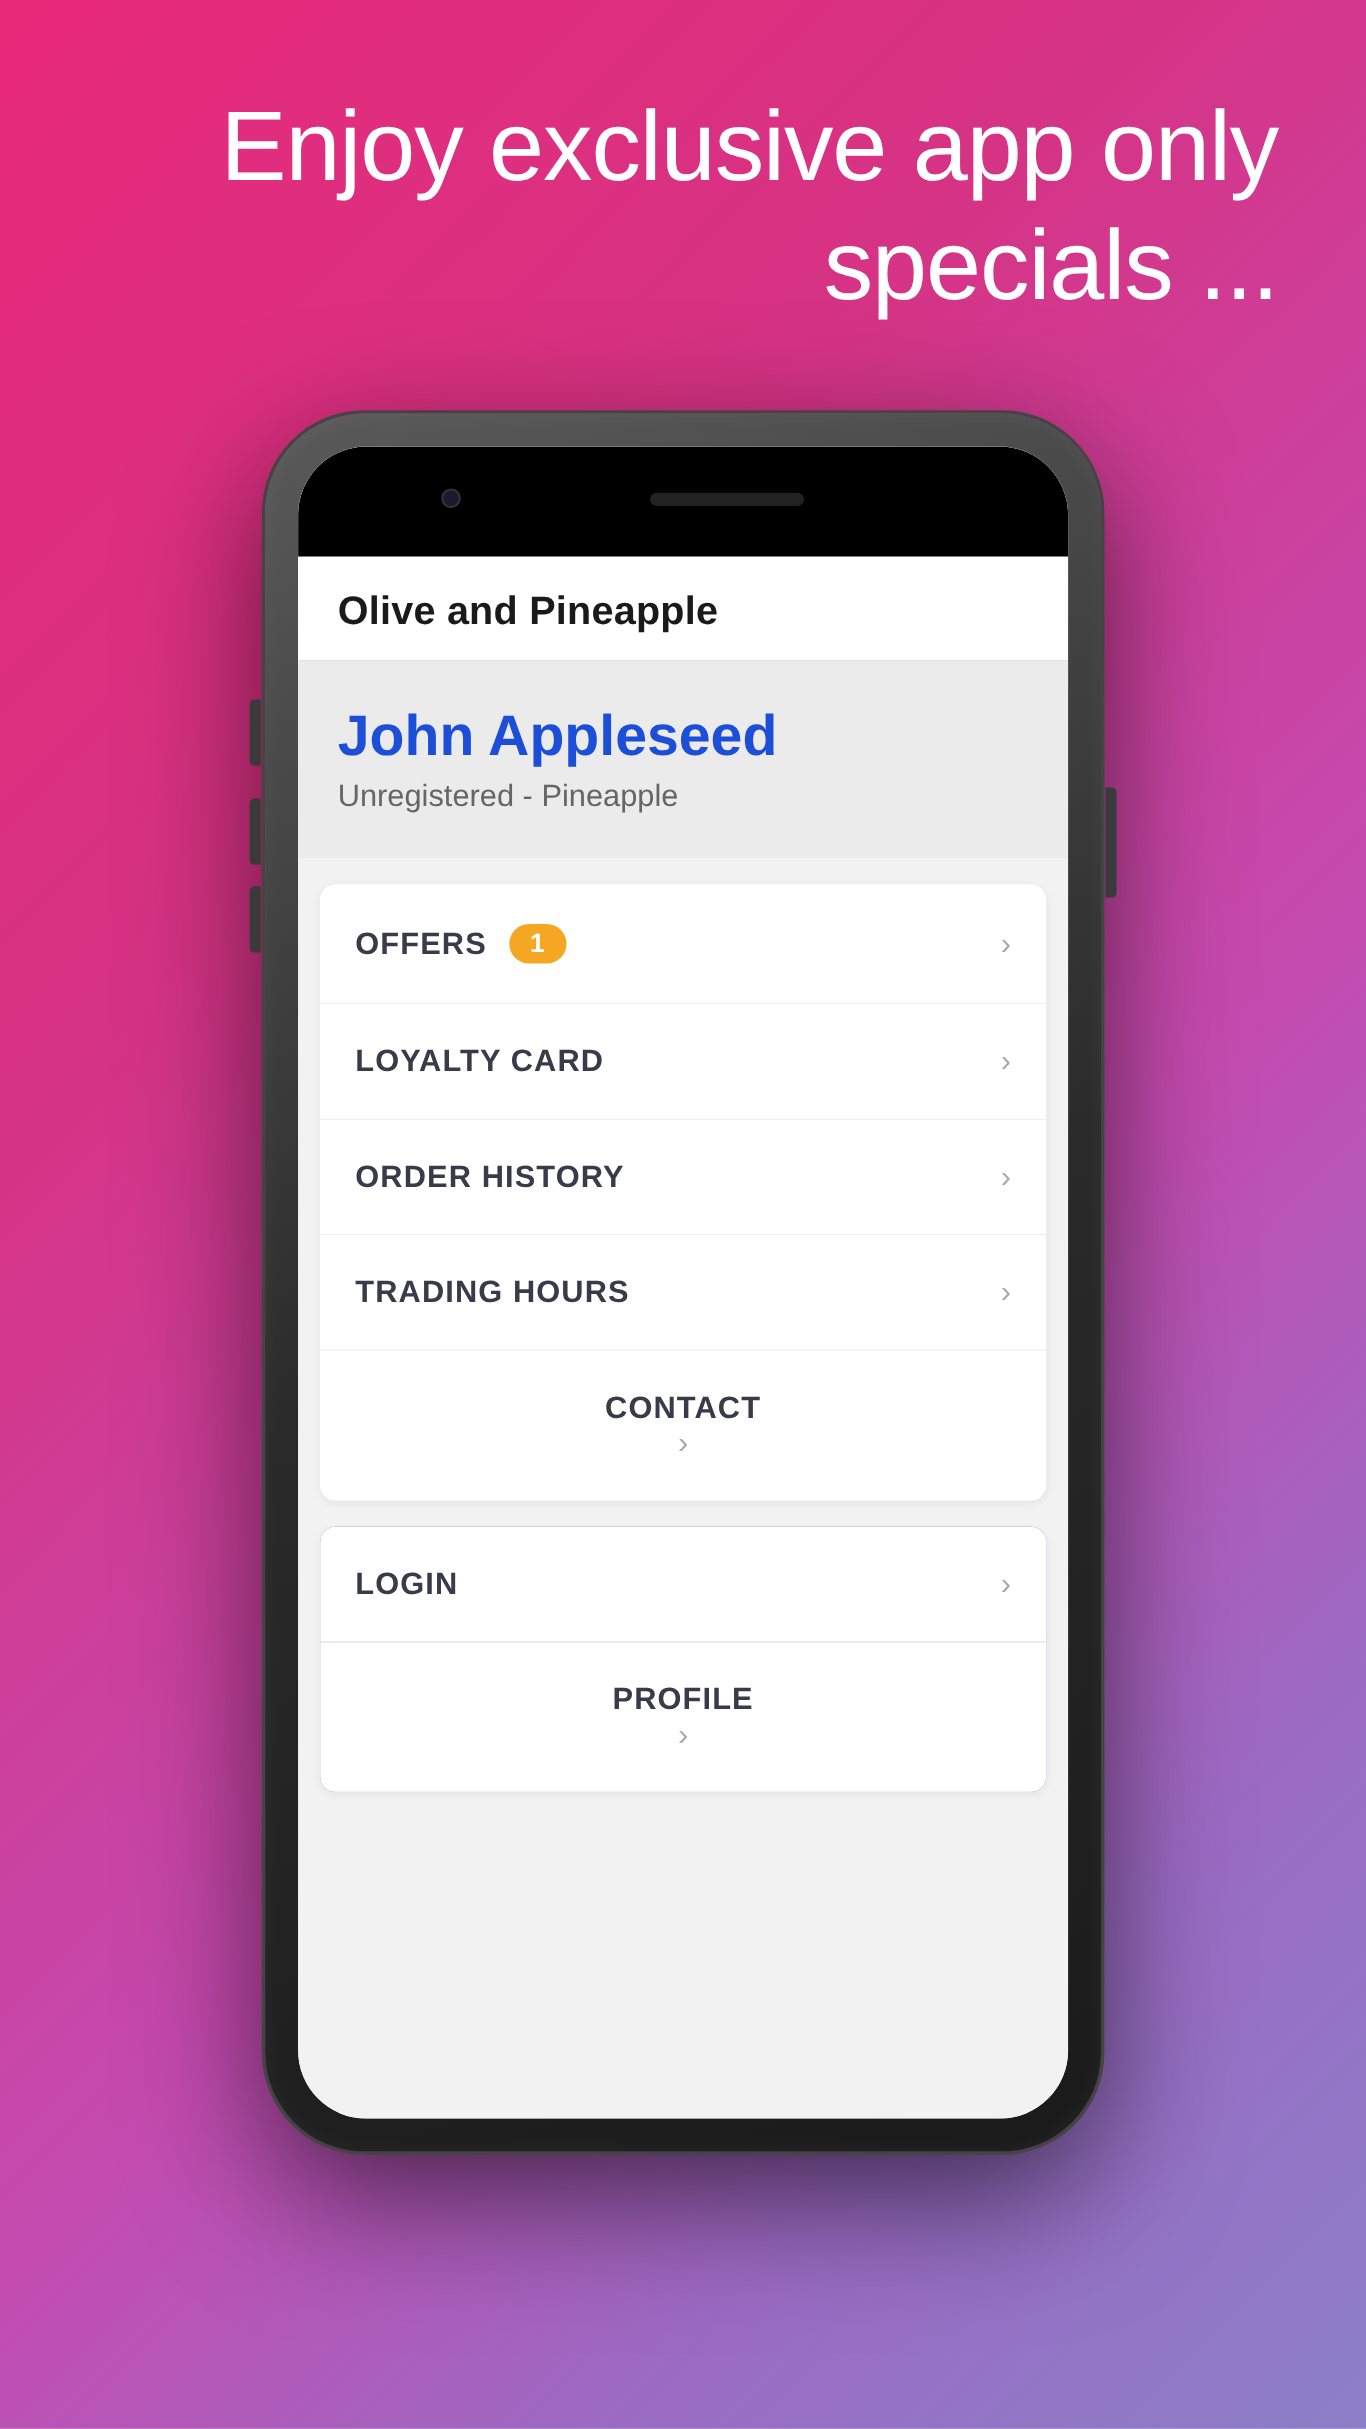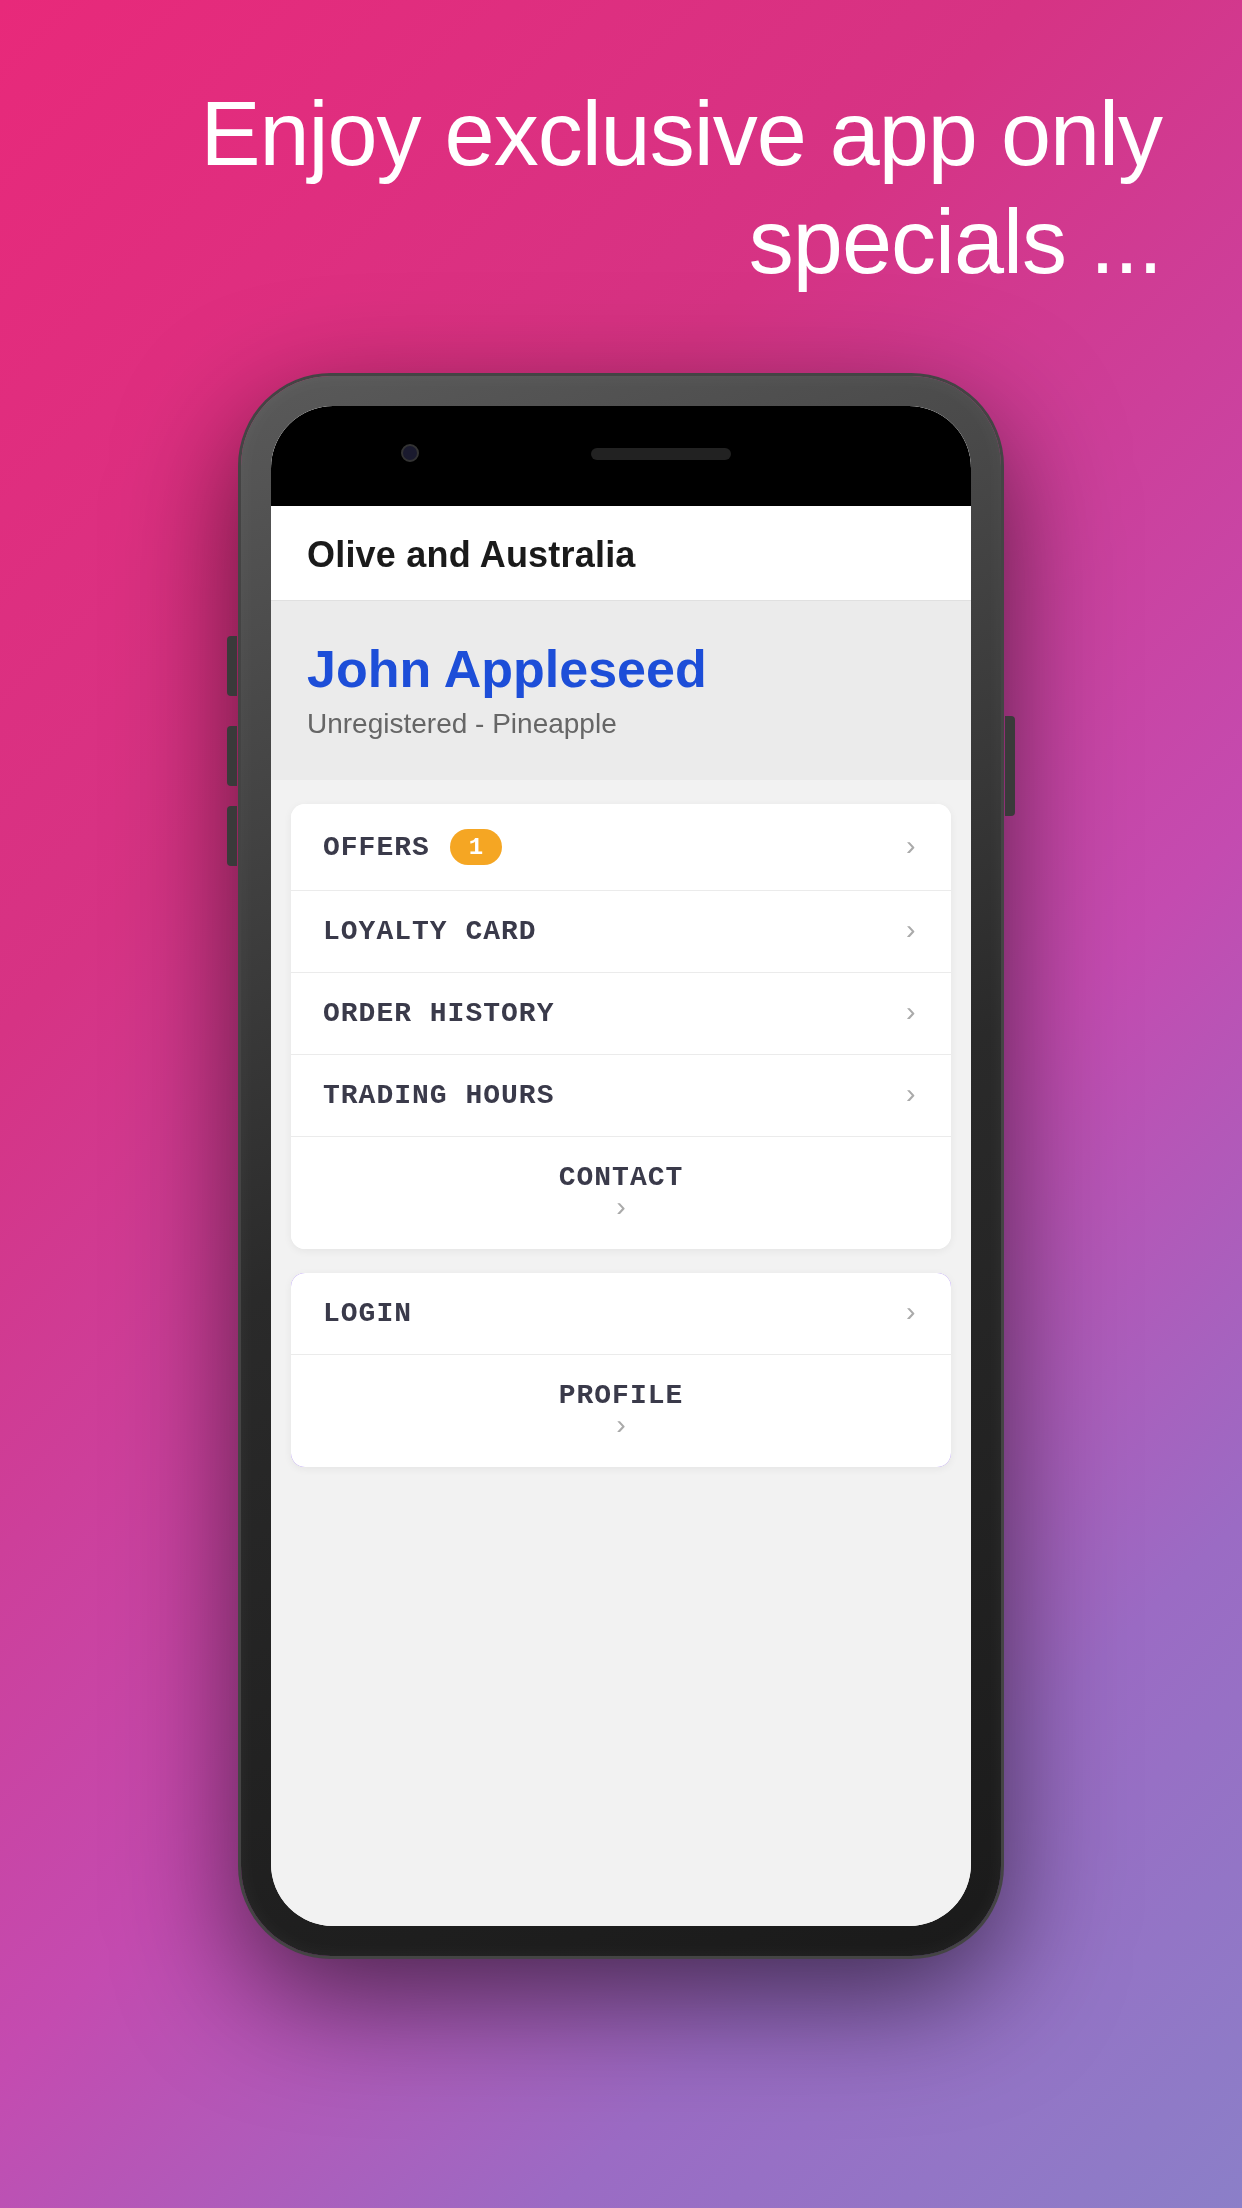--- a/index.html
+++ b/index.html
@@ -153,25 +153,24 @@
       border-radius: 14px;
       margin: 24px 20px;
       overflow: hidden;
       box-shadow: 0 2px 8px rgba(0,0,0,0.06);
     }
 
     .menu-item {
       display: flex;
       align-items: center;
       justify-content: space-between;
-      padding: 25px 32px;
+      padding: 36px 32px;
       border-bottom: 1px solid #ebebeb;
       background: white;
       cursor: pointer;
-      font-family: Liberation Mono, monospace;
     }
 
     .menu-item:last-child {
       border-bottom: none;
       flex-direction: column;
     }
 
     .menu-item-left {
       display: flex;
       align-items: center;
@@ -221,21 +220,21 @@
 <div class="phone-wrapper">
   <div class="phone-frame">
     <div class="phone-screen">
       <div class="phone-notch-area">
         <div class="phone-camera"></div>
         <div class="phone-speaker"></div>
       </div>
 
       <div class="app-content">
         <div class="app-header">
-          <span class="app-header-title">Olive and Australia</span>
+          <span class="app-header-title">Olive and Pineapple</span>
         </div>
 
         <div class="user-section">
           <div class="user-name">John Appleseed</div>
           <div class="user-status">Unregistered - Pineapple</div>
         </div>
 
         <div class="menu-card">
           <div class="menu-item">
             <div class="menu-item-left">

